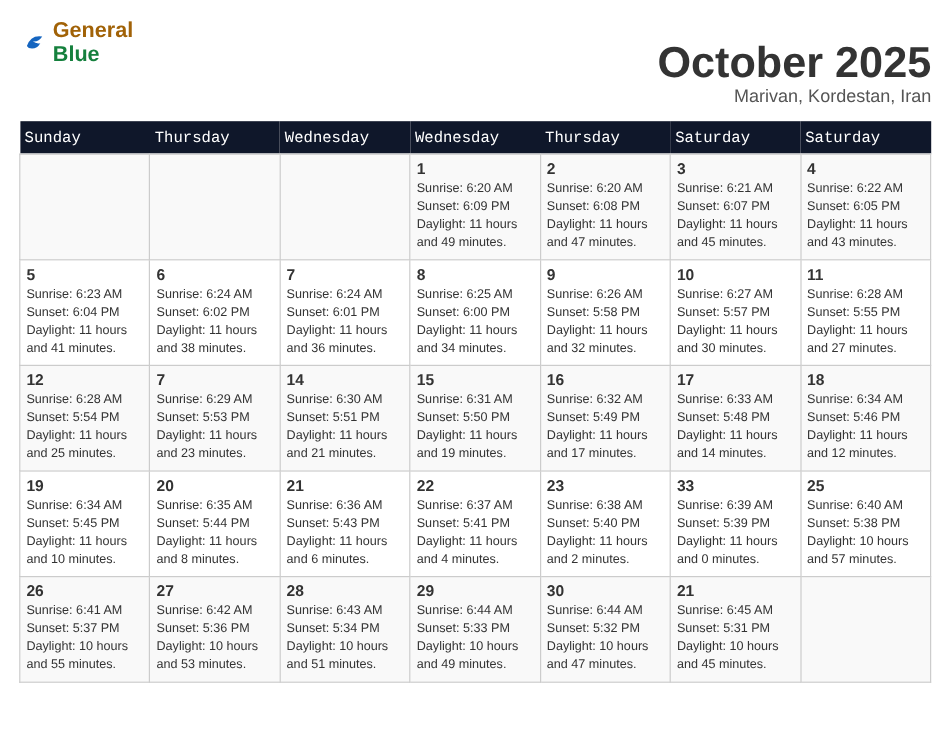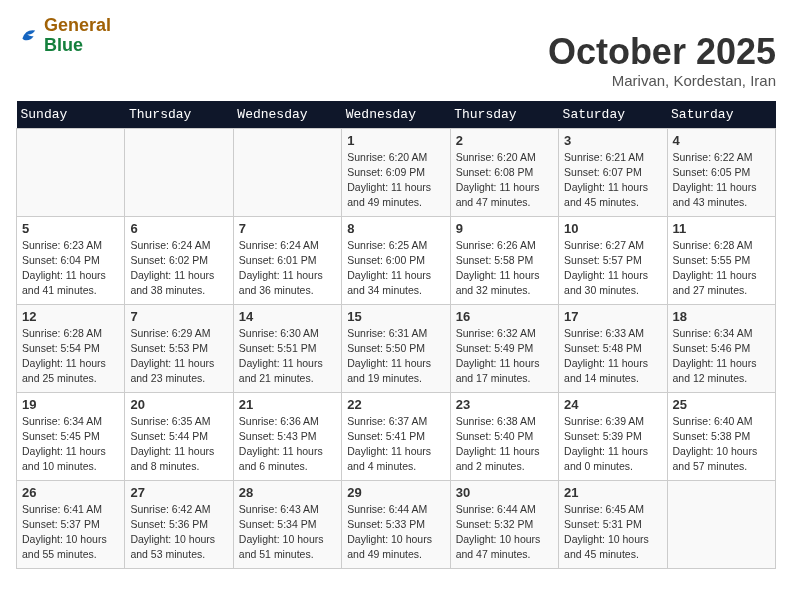--- a/index.html
+++ b/index.html
@@ -215,21 +215,21 @@
         </td>
         <td>
           <span class="day-number">22</span>
           <div class="day-info">Sunrise: 6:37 AM<br>Sunset: 5:41 PM<br>Daylight: 11 hours and 4 minutes.</div>
         </td>
         <td>
           <span class="day-number">23</span>
           <div class="day-info">Sunrise: 6:38 AM<br>Sunset: 5:40 PM<br>Daylight: 11 hours and 2 minutes.</div>
         </td>
         <td>
-          <span class="day-number">24</span>
+          <span class="day-number">33</span>
           <div class="day-info">Sunrise: 6:39 AM<br>Sunset: 5:39 PM<br>Daylight: 11 hours and 0 minutes.</div>
         </td>
         <td>
           <span class="day-number">25</span>
           <div class="day-info">Sunrise: 6:40 AM<br>Sunset: 5:38 PM<br>Daylight: 10 hours and 57 minutes.</div>
         </td>
       </tr>
       <tr>
         <td>
           <span class="day-number">26</span>

